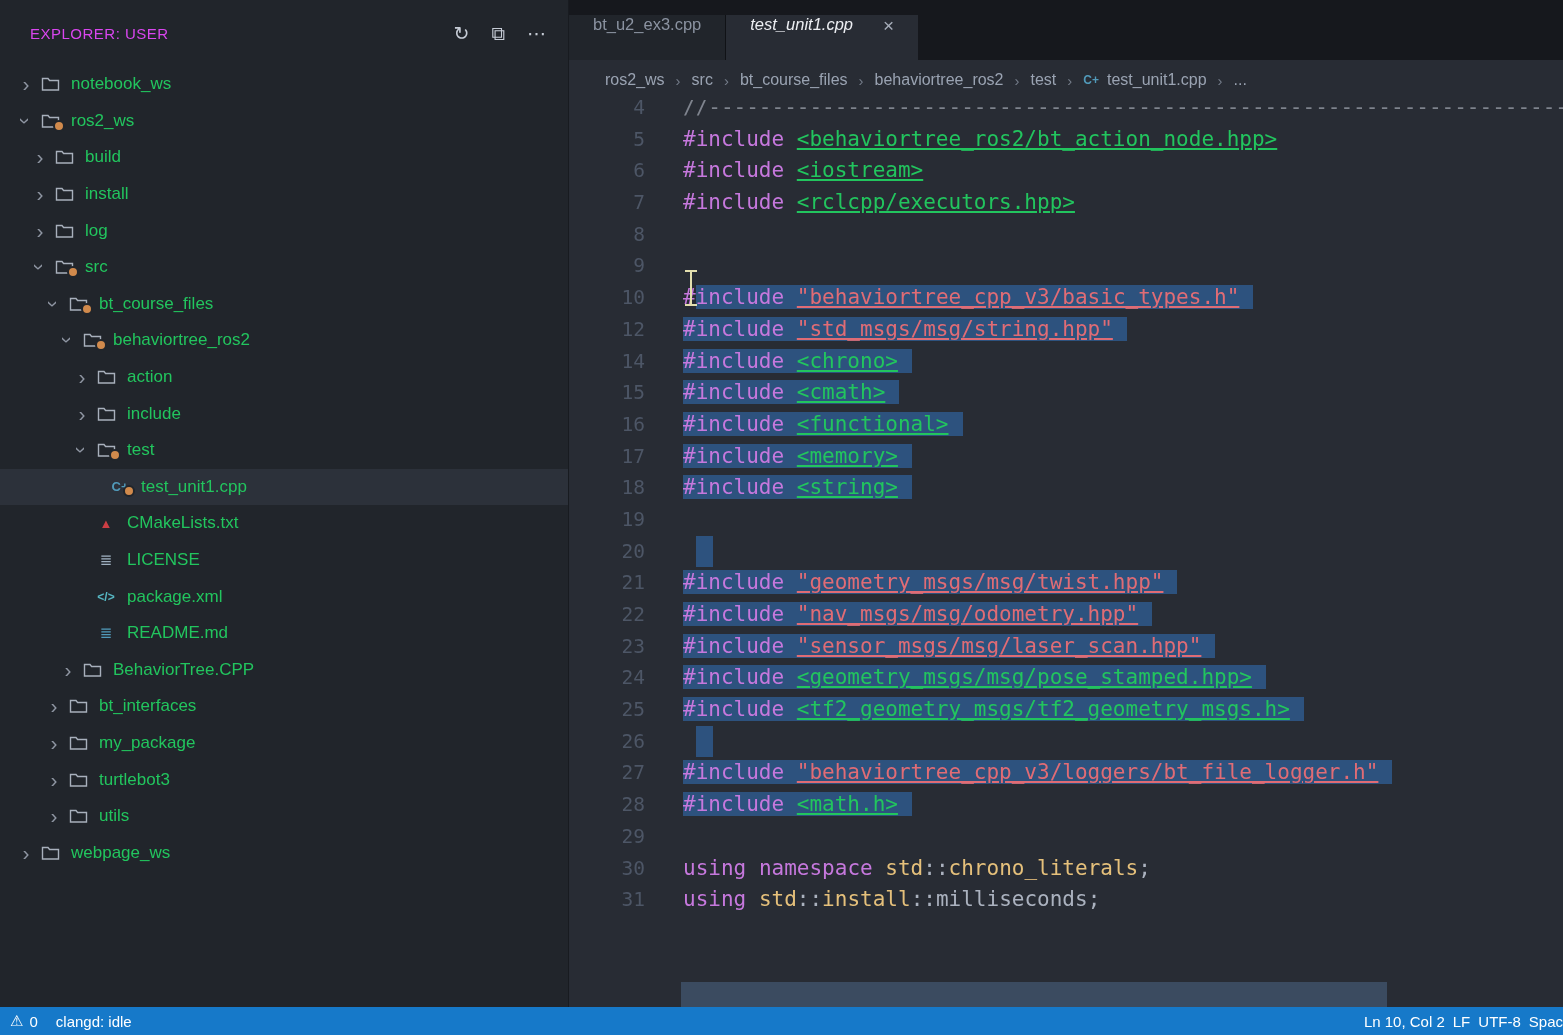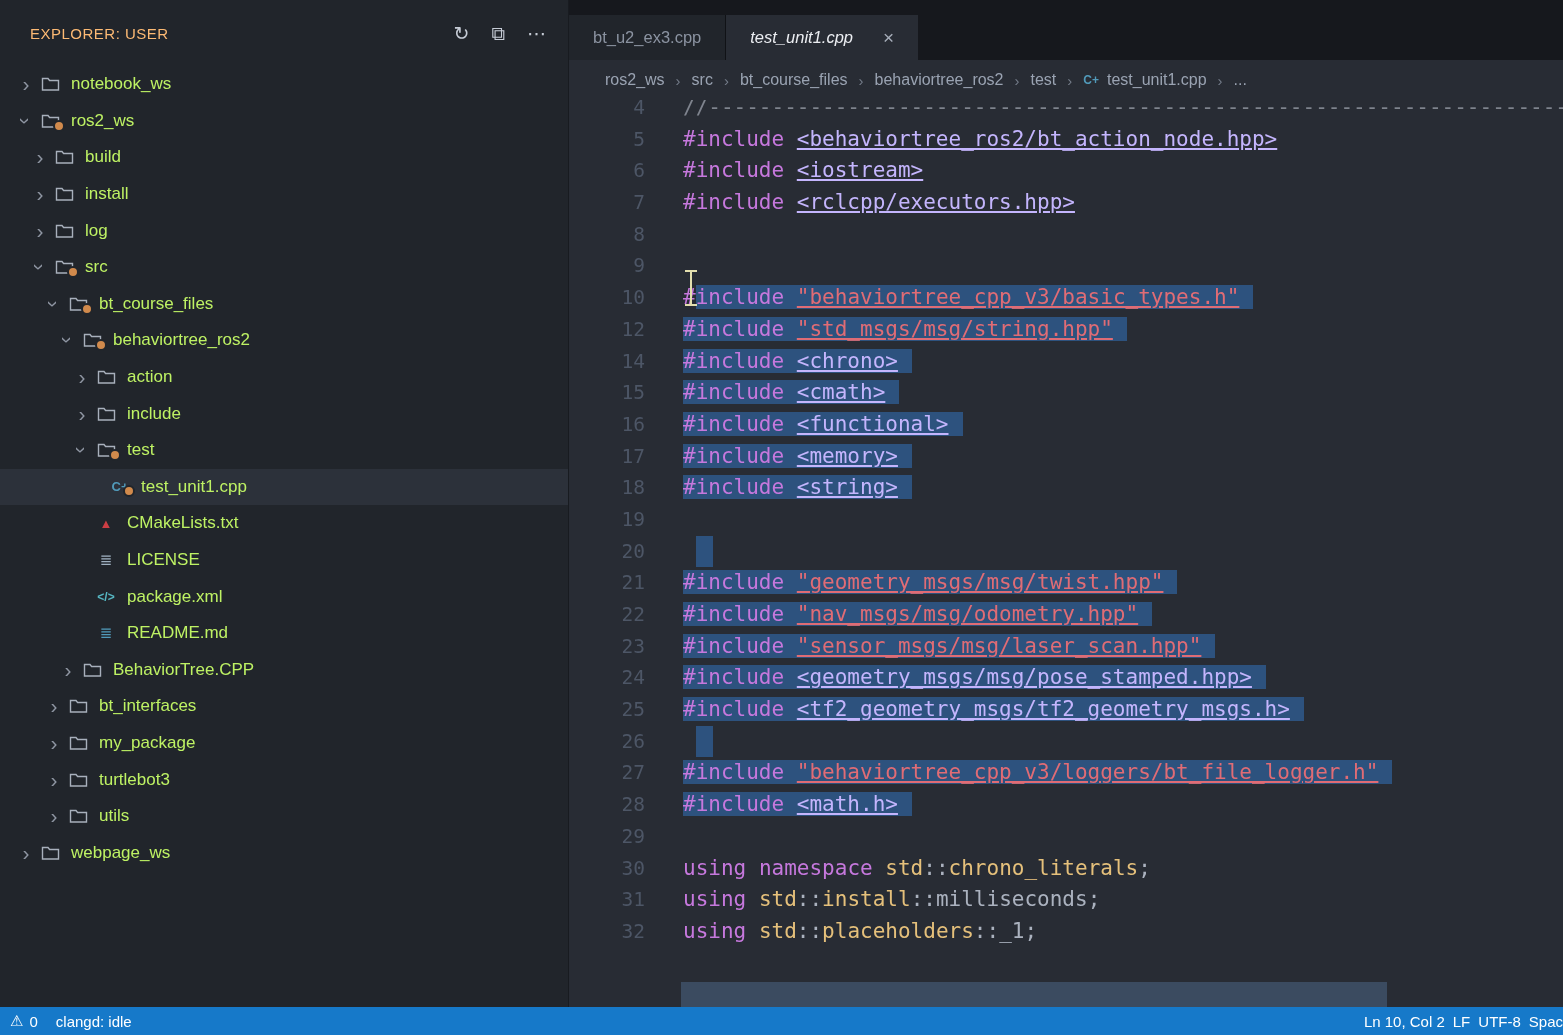--- a/index.html
+++ b/index.html
@@ -2,57 +2,57 @@
 <html><head>
 <meta charset="utf-8">
 <style>
   html,body{margin:0;padding:0;background:#16181d;}
   body{width:1563px;height:1035px;overflow:hidden;font-family:"Liberation Sans",sans-serif;-webkit-font-smoothing:antialiased;}
   .app{position:relative;width:1563px;height:1035px;background:#21252b;overflow:hidden;}
 
   
   .sidebar{position:absolute;left:0;top:0;bottom:28px;width:568px;background:#21252b;color:#d7dae0;overflow:hidden;}
   .sb-header{display:flex;align-items:center;height:66px;padding:0 22px 0 30px;}
-  .sb-title{flex:1;font-size:15px;letter-spacing:.5px;color:#fdba74;}
+  .sb-title{flex:1;font-size:15px;letter-spacing:.5px;color:#d946ef;}
   .sb-actions{display:flex;gap:22px;align-items:center;color:#c6ccd6;}
   .sb-action{font-size:19px;line-height:1;cursor:pointer;}
   .tree-row{display:flex;align-items:center;height:36.6px;cursor:pointer;white-space:nowrap;}
   .tree-row.selected{background:#2c313a;}
   .chev{width:24px;flex:0 0 24px;text-align:center;font-size:21px;color:#8f96a3;display:inline-block;}
   .chev.open{transform:rotate(90deg);}
   .chev.hide{visibility:hidden;}
   .tree-icon{width:24px;flex:0 0 24px;position:relative;display:flex;justify-content:center;align-items:center;margin-right:9px;}
   .mod-dot{position:absolute;right:-3px;bottom:-3px;width:8px;height:8px;border-radius:50%;background:#d18a4c;border:2px solid #21252b;}
-  .tree-label{font-size:17px;color:#bef264;}
+  .tree-label{font-size:17px;color:#22c55e;}
   .icon-cpp{color:#519aba;font-weight:bold;font-size:13px;font-family:"Liberation Sans",sans-serif;}
   .icon-cmake{color:#cc3e44;font-size:13px;}
   .icon-license{color:#9fb0c0;font-size:15px;}
   .icon-xml{color:#56b6c2;font-weight:bold;font-size:12px;}
   .icon-md{color:#519aba;font-size:15px;}
 
   
   .editor{position:absolute;left:568px;right:0;top:0;bottom:28px;background:#282c34;border-left:1px solid #181b20;}
   .tabbar{height:60px;background:#16181d;display:flex;align-items:flex-end;}
-  .tab{height:45px;display:flex;align-items:center;padding:0 24px;font-size:16.5px;cursor:pointer;}
+  .tab{height:45px;display:flex;align-items:flex-start;padding:0 24px;font-size:16.5px;cursor:pointer;}
   .tab.inactive{background:#21252b;color:#8b93a1;border-right:1px solid #101216;}
   .tab.active{background:#282c34;color:#eceef2;font-style:italic;}
   .tab-close{margin-left:30px;color:#a6adb9;font-size:19px;font-style:normal;cursor:pointer;}
   .breadcrumbs{height:40px;background:#282c34;display:flex;align-items:center;padding-left:36px;font-size:16px;color:#9aa3b2;gap:11px;white-space:nowrap;}
   .crumb{cursor:pointer;}
   .crumb-sep{color:#747c89;font-size:15px;}
   .crumb-icon{color:#519aba;font-weight:bold;font-size:12px;margin-right:-3px;}
 
   
   .code{position:absolute;top:100px;left:0;right:0;bottom:0;overflow:hidden;font-family:"DejaVu Sans Mono","Liberation Mono",monospace;font-size:21px;color:#abb2bf;}
   .code-lines{margin-top:-8px;}
   .code-line{display:flex;height:31.7px;line-height:31.7px;white-space:pre;}
   .gutter{flex:0 0 76px;width:76px;text-align:right;color:#4d5666;font-size:19.5px;}
   .line-text{margin-left:38px;}
   .tk-kw{color:#c678dd;}
-  .tk-angle{color:#c4b5fd;text-decoration:underline;}
+  .tk-angle{color:#22c55e;text-decoration:underline;}
   .tk-quote{color:#e06c75;text-decoration:underline;}
   .tk-ns{color:#e5c07b;}
   .tk-plain{color:#abb2bf;}
   .tk-comment{color:#7f848e;}
   .sel{background:#2d527e;padding-right:14px;}
   .sel.stub{display:inline-block;width:17px;height:31.7px;margin-left:13px;padding:0;}
 
   .ibeam{position:absolute;left:114px;top:170px;width:16px;height:36px;pointer-events:none;}
   .ibeam .stem{position:absolute;left:7px;top:2px;width:2px;height:32px;background:#e3dfae;}
   .ibeam .bar{position:absolute;left:2px;width:12px;height:2px;background:#e3dfae;}
@@ -316,21 +316,20 @@
           <div class="code-line"><span class="gutter">22</span><span class="line-text"><span class="sel"><span class="tk-kw">#include </span><span class="tk-quote">"nav_msgs/msg/odometry.hpp"</span></span></span></div>
           <div class="code-line"><span class="gutter">23</span><span class="line-text"><span class="sel"><span class="tk-kw">#include </span><span class="tk-quote">"sensor_msgs/msg/laser_scan.hpp"</span></span></span></div>
           <div class="code-line"><span class="gutter">24</span><span class="line-text"><span class="sel"><span class="tk-kw">#include </span><span class="tk-angle">&lt;geometry_msgs/msg/pose_stamped.hpp&gt;</span></span></span></div>
           <div class="code-line"><span class="gutter">25</span><span class="line-text"><span class="sel"><span class="tk-kw">#include </span><span class="tk-angle">&lt;tf2_geometry_msgs/tf2_geometry_msgs.h&gt;</span></span></span></div>
           <div class="code-line"><span class="gutter">26</span><span class="line-text"><span class="sel stub"></span></span></div>
           <div class="code-line"><span class="gutter">27</span><span class="line-text"><span class="sel"><span class="tk-kw">#include </span><span class="tk-quote">"behaviortree_cpp_v3/loggers/bt_file_logger.h"</span></span></span></div>
           <div class="code-line"><span class="gutter">28</span><span class="line-text"><span class="sel"><span class="tk-kw">#include </span><span class="tk-angle">&lt;math.h&gt;</span></span></span></div>
           <div class="code-line"><span class="gutter">29</span><span class="line-text"></span></div>
           <div class="code-line"><span class="gutter">30</span><span class="line-text"><span class="tk-kw">using</span><span class="tk-plain"> </span><span class="tk-kw">namespace</span><span class="tk-plain"> </span><span class="tk-ns">std</span><span class="tk-plain">::</span><span class="tk-ns">chrono_literals</span><span class="tk-plain">;</span></span></div>
           <div class="code-line"><span class="gutter">31</span><span class="line-text"><span class="tk-kw">using</span><span class="tk-plain"> </span><span class="tk-ns">std</span><span class="tk-plain">::</span><span class="tk-ns">install</span><span class="tk-plain">::</span><span class="tk-plain">milliseconds</span><span class="tk-plain">;</span></span></div>
-          <div class="code-line"><span class="gutter">32</span><span class="line-text"><span class="tk-kw">using</span><span class="tk-plain"> </span><span class="tk-ns">std</span><span class="tk-plain">::</span><span class="tk-ns">placeholders</span><span class="tk-plain">::</span><span class="tk-plain">_1</span><span class="tk-plain">;</span></span></div>
         </div>
       <div class="ibeam">
         <div class="bar top"></div>
           <div class="stem"></div>
           <div class="bar bot"></div>
       </div>
       <div class="hscroll"></div>
     </div>
   </div>
 

